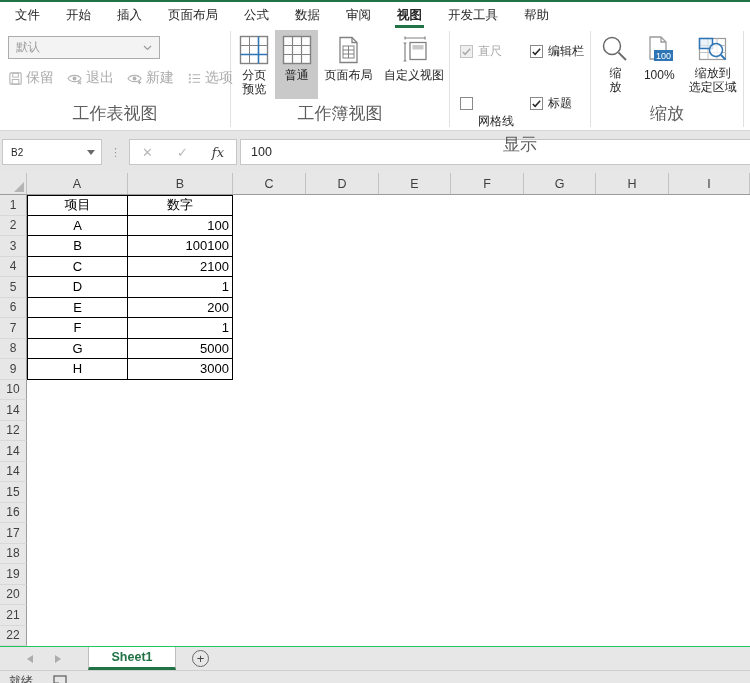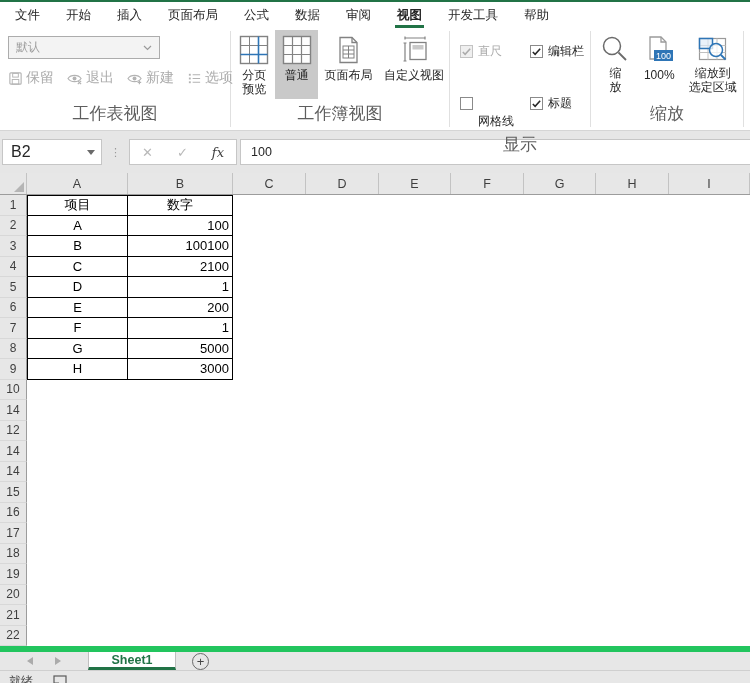--- a/index.html
+++ b/index.html
@@ -53,21 +53,21 @@
   .cb.disabled { color:#ABABAB; }
   .cb.disabled .cb-box { border-color:#C3C3C3; background:#EFEFEF; color:#ABABAB; }
 
   
   .g-zoom { width:152px; }
   .g-zoom .big-row { padding-left:4px; }
 
   
   .formula-row { height:42px; flex:0 0 auto; background:#E6E6E6; display:flex; align-items:center; padding-left:2px; }
   .name-box { width:100px; height:26px; background:#fff; border:1px solid #C6C6C6; display:flex; align-items:center;
-              font-size:16px; color:#262626; padding:0 6px 0 8px; }
+              font-size:10px; color:#262626; padding:0 6px 0 8px; }
   .name-box .arrow { margin-left:auto; width:0; height:0; border-left:4px solid transparent; border-right:4px solid transparent; border-top:5px solid #6A6A6A; }
   .fdots { color:#9A9A9A; font-size:11px; margin:0 8px; }
   .fx-box { width:108px; height:26px; background:#fff; border:1px solid #C6C6C6; display:flex; align-items:center;
             justify-content:space-between; padding:0 12px; }
   .fx-cancel,.fx-enter { color:#B8B8B8; font-size:13px; }
   .fx-label { font-family:"DejaVu Serif","Liberation Serif",serif; font-style:italic; font-size:13px; color:#3F3F3F; }
   .formula-input { flex:1; height:26px; margin-left:3px; background:#fff; border:1px solid #C6C6C6; border-right:none;
                    display:flex; align-items:center; padding-left:10px; font-size:12.5px; color:#262626; }
 
   
@@ -83,21 +83,21 @@
   .row-h { width:27px; flex:0 0 auto; background:#E7E7E7; border-right:1px solid #9C9C9C; border-bottom:1px solid #D8D8D8;
            display:flex; align-items:center; justify-content:center; font-size:12px; color:#3F3F3F; }
   .tcell { border-right:1px solid #000; border-bottom:1px solid #000; font-size:13px; color:#000;
            display:flex; align-items:center; justify-content:center; background:#fff; }
   .tcell.c0 { width:101px; border-left:1px solid #000; }
   .tcell.c1 { width:105px; }
   .tcell.top { border-top:1px solid #000; }
   .tcell.num { justify-content:flex-end; padding-right:3px; }
 
   
-  .tabbar { height:24px; flex:0 0 auto; background:#E7E7E7; border-top:6px solid #22c55e; display:flex; align-items:stretch; }
+  .tabbar { height:24px; flex:0 0 auto; background:#E7E7E7; border-top:1px solid #22c55e; display:flex; align-items:stretch; }
   .tab-nav { width:88px; display:flex; align-items:center; justify-content:center; gap:22px; }
   .nav-left { width:0; height:0; border-top:4.5px solid transparent; border-bottom:4.5px solid transparent; border-right:6px solid #ABABAB; }
   .nav-right { width:0; height:0; border-top:4.5px solid transparent; border-bottom:4.5px solid transparent; border-left:6px solid #ABABAB; }
   .sheet-tab { width:88px; background:#fff; border-left:1px solid #BFBFBF; border-right:1px solid #BFBFBF;
                border-bottom:3px solid #217346; display:flex; align-items:center; justify-content:center;
                font-size:12.5px; font-weight:600; color:#217346; }
   .add-sheet { margin-left:16px; align-self:center; width:17px; height:17px; border:1px solid #6A6A6A; border-radius:50%;
                display:flex; align-items:center; justify-content:center; font-size:13px; color:#444; line-height:1; }
 
   

